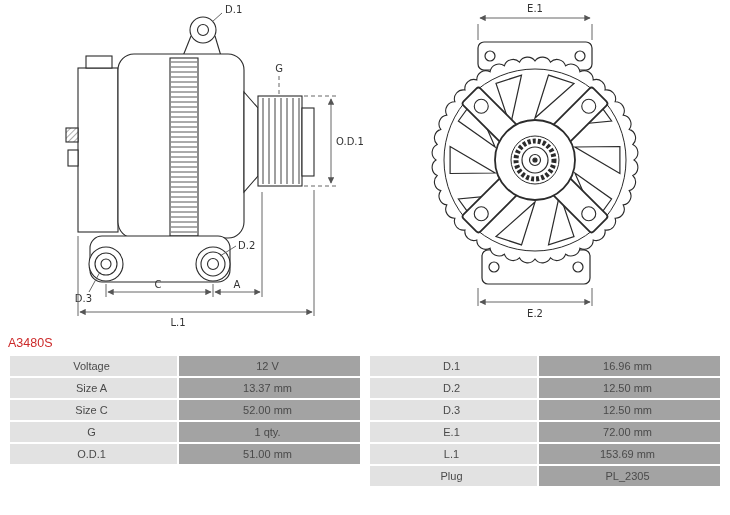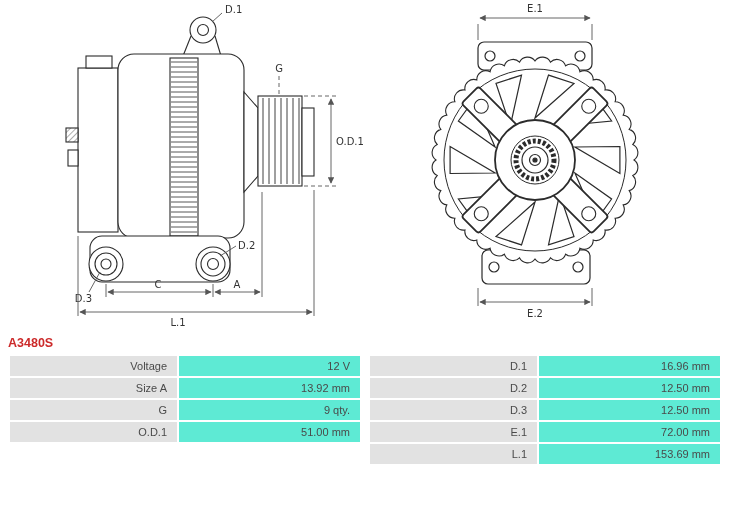--- a/index.html
+++ b/index.html
@@ -8,37 +8,37 @@
   .diagram-wrap{width:730px;height:333px;}
   svg text{font-family:"DejaVu Sans","Liberation Sans",sans-serif;}
 
   .drawing{stroke:#2b2b2b;fill:#ffffff;}
   .dim line{stroke:#555555;stroke-width:0.9;fill:none;}
   .dim text{fill:#333333;font-size:10px;stroke:none;}
 
   .part-number{
     color:#cc2a2a;
     font-size:12.5px;
-    font-weight:bold;
+    font-weight:normal;
     padding:3px 0 4px 8px;
   }
 
   .tables{display:flex;gap:6px;padding:0 8px;align-items:flex-start;}
   table.spec-table{border-collapse:separate;border-spacing:2px;flex:1;width:50%;}
   table.spec-table td{
     font-size:11px;
     color:#4a4a4a;
     padding:3px 10px 4px 6px;
-    text-align:right;
+    text-align:center;
     height:13px;
     vertical-align:middle;
     margin-left:29px;
   }
   td.lbl{background:#e2e2e2;width:48%;}
-  td.val{background:#5eead4;width:52%;}
+  td.val{background:#a3a3a3;width:52%;}
 </style>
 </head>
 <body>
 
 <div class="diagram-wrap">
   <svg width="730" height="333" viewBox="0 0 730 333">
     <defs>
       <marker id="arr" viewBox="0 0 10 10" refX="9" refY="5" markerWidth="7" markerHeight="7" orient="auto-start-reverse">
         <path d="M0,0 L10,5 L0,10 z" fill="#555555"></path>
       </marker>
@@ -229,25 +229,29 @@
 
 <div class="tables">
   <table class="spec-table">
     <tbody>
         <tr>
           <td class="lbl">Voltage</td>
           <td class="val">12 V</td>
         </tr>
     <tr>
           <td class="lbl">Size A</td>
-          <td class="val">13.92 mm</td>
+          <td class="val">13.37 mm</td>
+        </tr>
+    <tr>
+          <td class="lbl">Size C</td>
+          <td class="val">52.00 mm</td>
         </tr>
     <tr>
           <td class="lbl">G</td>
-          <td class="val">9 qty.</td>
+          <td class="val">1 qty.</td>
         </tr>
     <tr>
           <td class="lbl">O.D.1</td>
           <td class="val">51.00 mm</td>
         </tr>
   </tbody>
     </table>
   <table class="spec-table">
     <tbody>
         <tr>
@@ -263,15 +267,19 @@
           <td class="val">12.50 mm</td>
         </tr>
     <tr>
           <td class="lbl">E.1</td>
           <td class="val">72.00 mm</td>
         </tr>
     <tr>
           <td class="lbl">L.1</td>
           <td class="val">153.69 mm</td>
         </tr>
+    <tr>
+          <td class="lbl">Plug</td>
+          <td class="val">PL_2305</td>
+        </tr>
   </tbody>
     </table>
 </div>
 
 </body></html>

